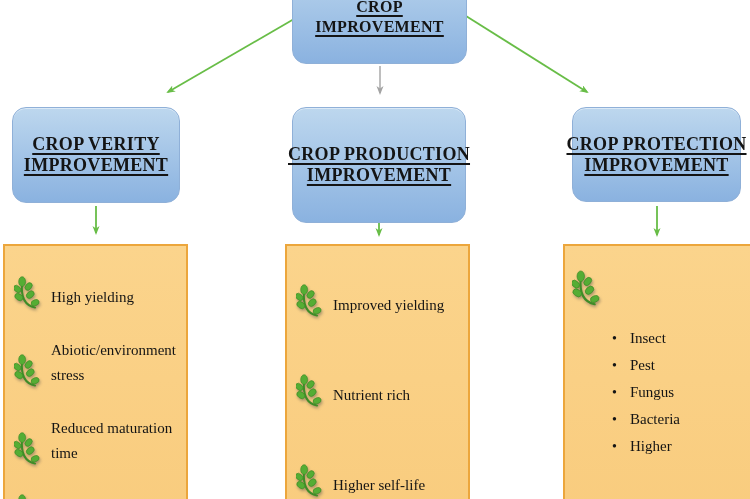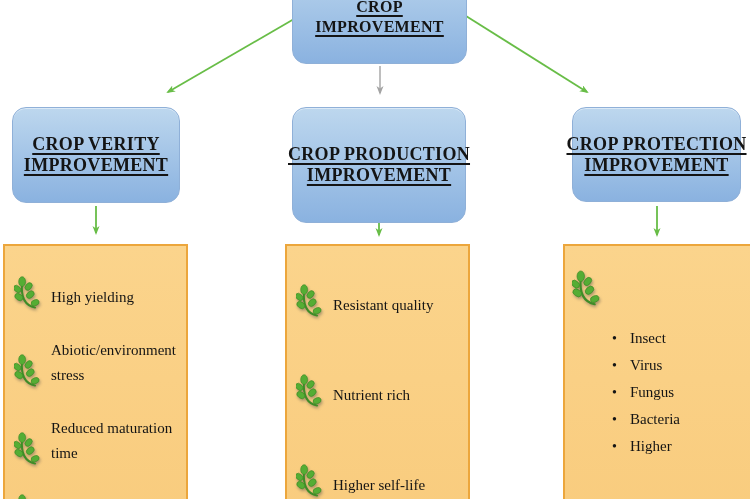--- a/index.html
+++ b/index.html
@@ -155,21 +155,21 @@
     <div class="item-row">
       <svg class="plant" viewBox="0 0 32 40">
           <path class="stem" d="M26 38 C16 36 8 28 10 8"></path>
           <ellipse class="leaf" cx="10" cy="6" rx="4.2" ry="6"></ellipse>
           <ellipse class="leaf" cx="4" cy="15" rx="3.6" ry="5.2" transform="rotate(-48 4 15)"></ellipse>
           <ellipse class="leaf" cx="18" cy="12" rx="3.6" ry="5.2" transform="rotate(40 18 12)"></ellipse>
           <ellipse class="leaf" cx="6" cy="25" rx="3.8" ry="5.4" transform="rotate(-55 6 25)"></ellipse>
           <ellipse class="leaf" cx="20" cy="22" rx="3.8" ry="5.4" transform="rotate(48 20 22)"></ellipse>
           <ellipse class="leaf" cx="26" cy="32" rx="3.6" ry="5" transform="rotate(70 26 32)"></ellipse>
         </svg>
-      <div class="item-label">Resistant quality</div>
+      <div class="item-label">Improved yielding</div>
     </div>
     <div class="item-row">
       <svg class="plant" viewBox="0 0 32 40">
           <path class="stem" d="M26 38 C16 36 8 28 10 8"></path>
           <ellipse class="leaf" cx="10" cy="6" rx="4.2" ry="6"></ellipse>
           <ellipse class="leaf" cx="4" cy="15" rx="3.6" ry="5.2" transform="rotate(-48 4 15)"></ellipse>
           <ellipse class="leaf" cx="18" cy="12" rx="3.6" ry="5.2" transform="rotate(40 18 12)"></ellipse>
           <ellipse class="leaf" cx="6" cy="25" rx="3.8" ry="5.4" transform="rotate(-55 6 25)"></ellipse>
           <ellipse class="leaf" cx="20" cy="22" rx="3.8" ry="5.4" transform="rotate(48 20 22)"></ellipse>
           <ellipse class="leaf" cx="26" cy="32" rx="3.6" ry="5" transform="rotate(70 26 32)"></ellipse>
@@ -202,21 +202,21 @@
           <ellipse class="leaf" cx="26" cy="32" rx="3.6" ry="5" transform="rotate(70 26 32)"></ellipse>
         </svg>
     </div>
     <div class="bullet-list">
       <div class="bullet-item">
         <span class="bullet-dot">•</span>
         <span>Insect</span>
       </div>
       <div class="bullet-item">
         <span class="bullet-dot">•</span>
-        <span>Virus</span>
+        <span>Pest</span>
       </div>
       <div class="bullet-item">
         <span class="bullet-dot">•</span>
         <span>Fungus</span>
       </div>
       <div class="bullet-item">
         <span class="bullet-dot">•</span>
         <span>Bacteria</span>
       </div>
       <div class="bullet-item">

